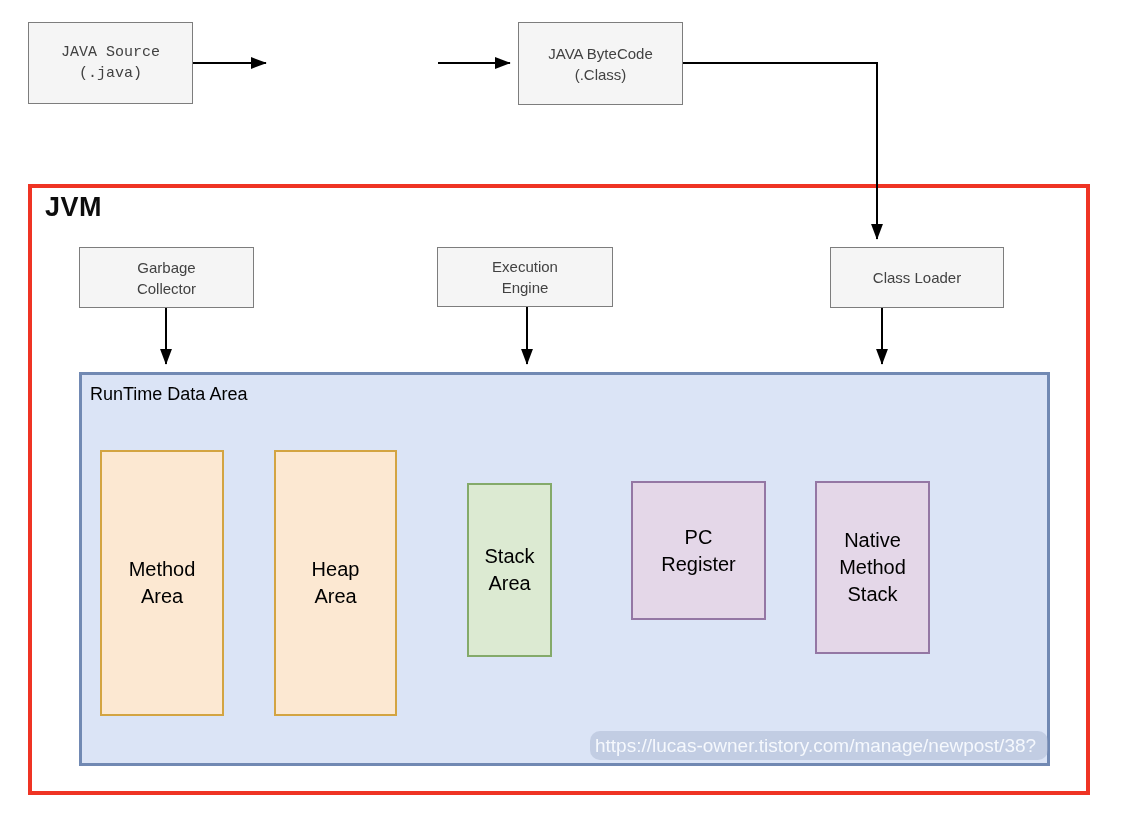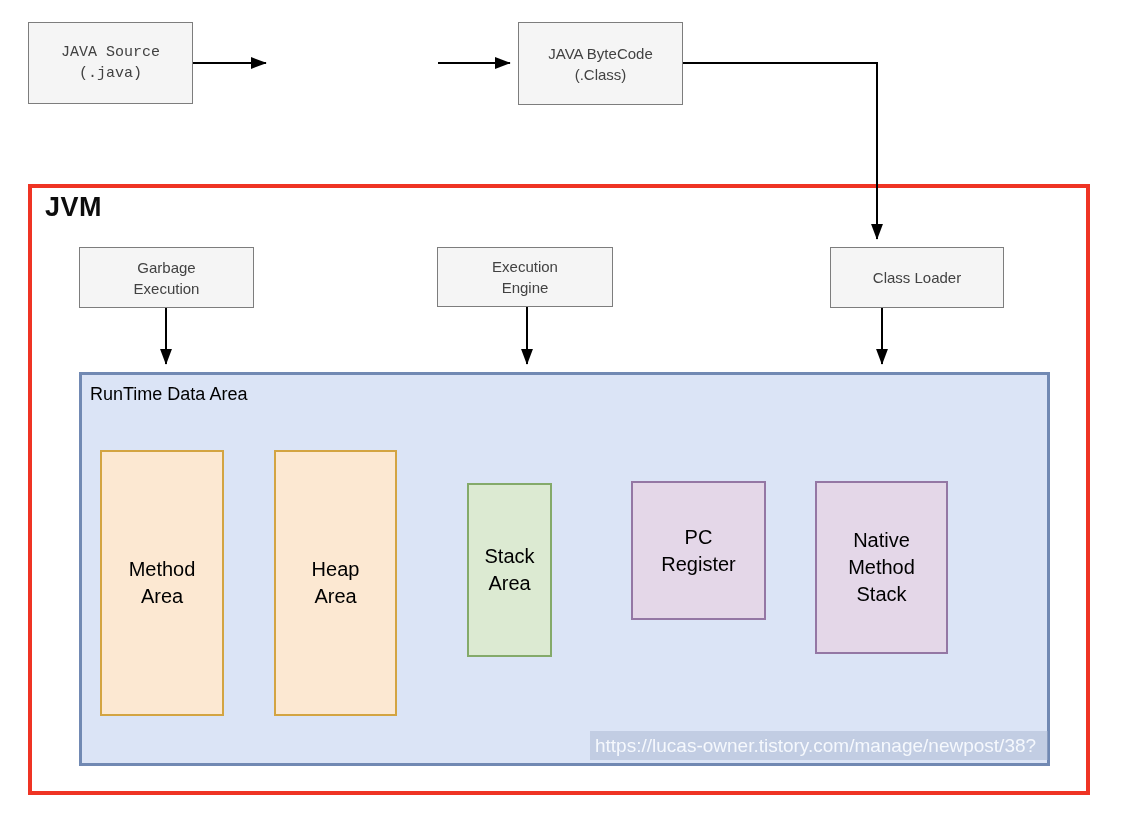--- a/index.html
+++ b/index.html
@@ -81,21 +81,21 @@
   #java-bytecode { left: 518px; top: 22px;  width: 165px; height: 83px; }
 
   #garbage-collector { left: 79px;  top: 247px; width: 175px; height: 61px; }
   #execution-engine  { left: 437px; top: 247px; width: 176px; height: 60px; }
   #class-loader      { left: 830px; top: 247px; width: 174px; height: 61px; }
 
   #method-area        { left: 100px; top: 450px; width: 124px; height: 266px; }
   #heap-area          { left: 274px; top: 450px; width: 123px; height: 266px; }
   #stack-area         { left: 467px; top: 483px; width: 85px;  height: 174px; }
   #pc-register        { left: 631px; top: 481px; width: 135px; height: 139px; }
-  #native-method-stack{ left: 815px; top: 481px; width: 133px; height: 173px; }
+  #native-method-stack{ left: 815px; top: 481px; width: 115px; height: 173px; }
 
   #arrow-layer {
     position: absolute;
     left: 0; top: 0;
     width: 1128px;
     height: 816px;
     pointer-events: none;
   }
   .watermark {
     position: absolute;
@@ -104,37 +104,38 @@
     width: 458px;
     height: 29px;
     box-sizing: border-box;
     background: rgba(163, 177, 203, 0.45);
     color: rgba(250, 252, 255, 0.92);
     font-size: 19px;
     line-height: 29px;
     padding-left: 5px;
     white-space: nowrap;
     overflow: hidden;
+    border-radius: 10px;
   }
 </style>
 </head>
 <body>
 
 <div id="canvas">
 
   <div id="java-source" class="node gray-node">JAVA Source
 (.java)</div>
   <div id="java-bytecode" class="node gray-node">JAVA ByteCode
 (.Class)</div>
 
   <div class="jvm-box"></div>
   <div class="jvm-label">JVM</div>
 
   <div id="garbage-collector" class="node gray-node">Garbage
-Execution</div>
+Collector</div>
   <div id="execution-engine" class="node gray-node">Execution
 Engine</div>
   <div id="class-loader" class="node gray-node">Class Loader</div>
 
   <div class="runtime-box"></div>
   <div class="runtime-label">RunTime Data Area</div>
 
   <div id="method-area" class="node area-node orange">Method
 Area</div>
   <div id="heap-area" class="node area-node orange">Heap

